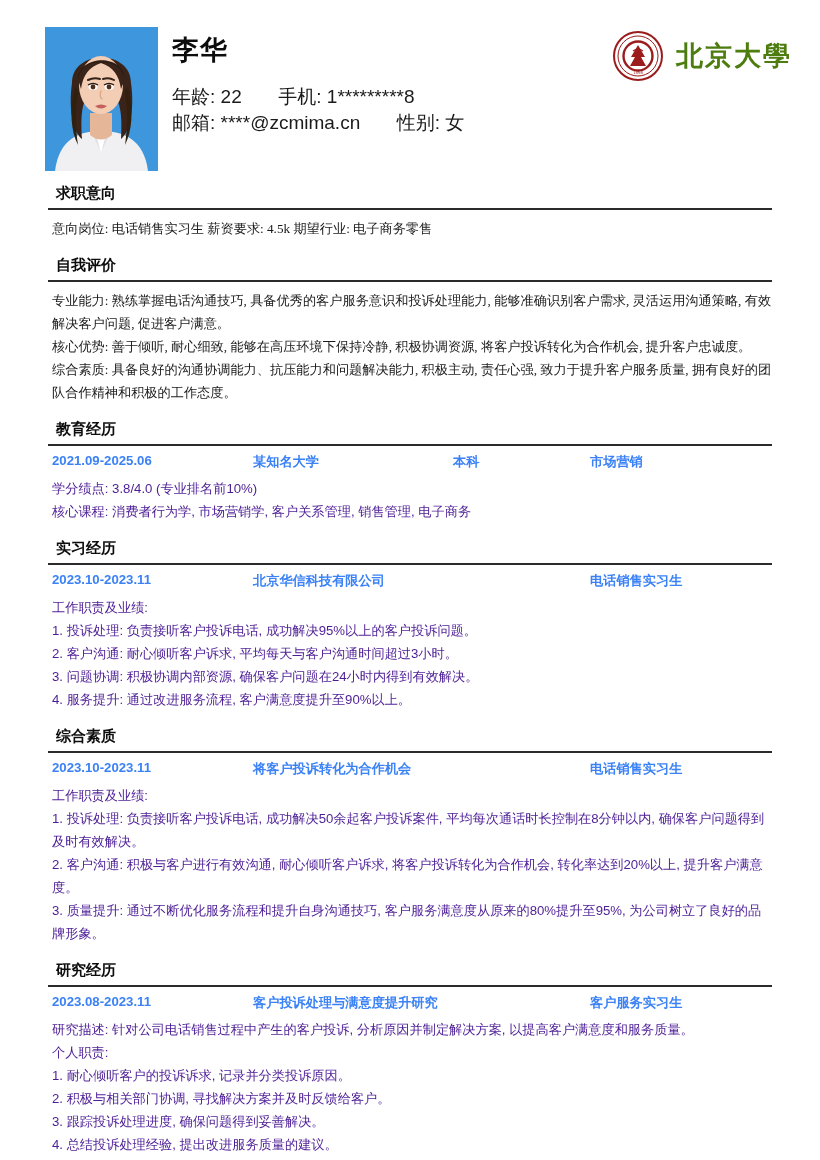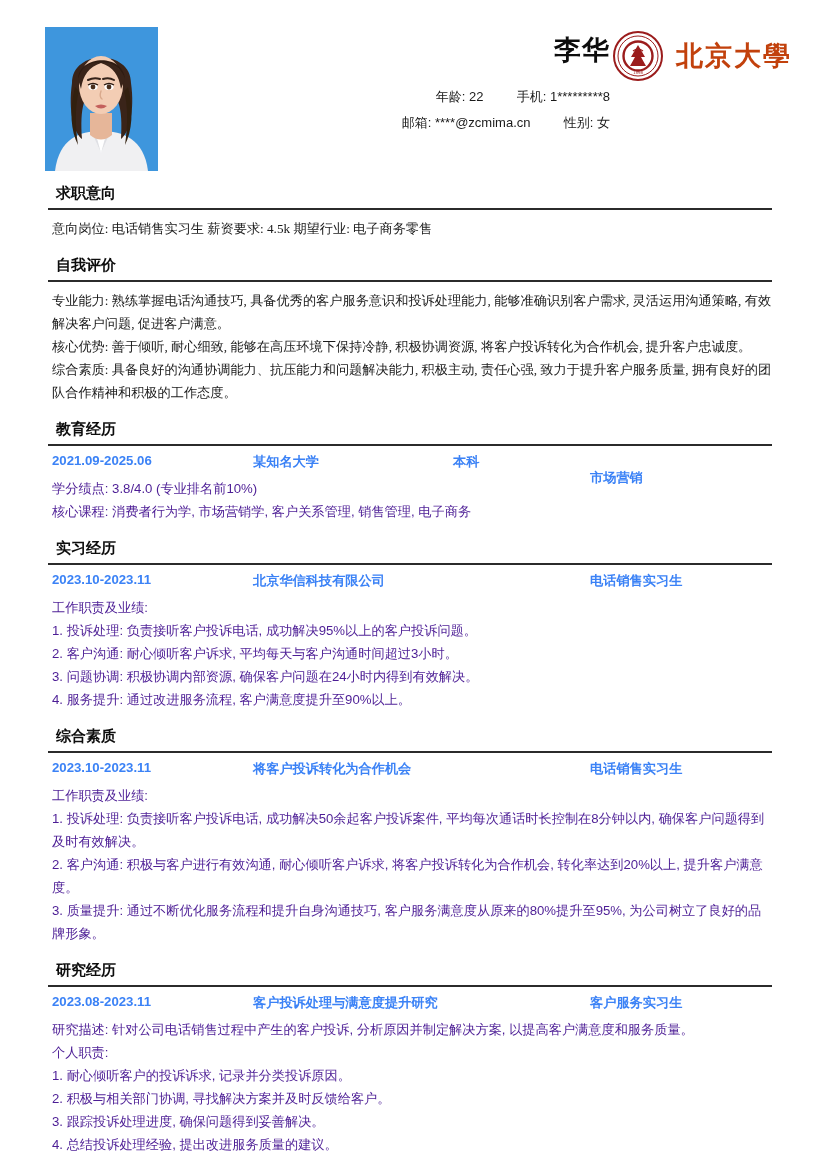--- a/index.html
+++ b/index.html
@@ -33,35 +33,35 @@
     top: 27px;
     width: 113px;
     height: 144px;
     background: linear-gradient(180deg,#3e96dd 0%, #3e96dd 100%);
     overflow: hidden;
   }
   .photo svg { display:block; width:113px; height:144px; }
 
   .ident {
     position: absolute;
-    left: 190px;
+    left: 172px;
     top: 30px;
     width: 420px;
-    text-align: right;
+    text-align: left;
   }
   .name {
     font-size: 27px;
     font-weight: bold;
     letter-spacing: 1px;
     color: #0d0d0d;
     line-height: 40px;
   }
   .contact-rows { margin-top: 14px; }
   .contact-row {
-    font-size: 13px;
+    font-size: 19px;
     color: #1a1a1a;
     line-height: 26px;
     white-space: nowrap;
   }
   .contact-row .pair { display: inline-block; }
   .contact-row .gap { display:inline-block; width: 26px; }
   .contact-row .lbl { }
   .contact-row .val { }
 
   .school-logo {
@@ -70,21 +70,21 @@
     top: 30px;
     display: flex;
     align-items: center;
     gap: 12px;
   }
   .seal { width: 52px; height: 52px; display:block; }
   .school-name {
     font-family: "Liberation Serif", "DejaVu Serif", serif;
     font-size: 27px;
     font-weight: bold;
-    color: #c2410c;
+    color: #4d7c0f;
     letter-spacing: 2px;
     line-height: 1;
   }
 
   
   .section { padding: 0 48px; }
   .sec-title {
     font-size: 15px;
     font-weight: bold;
     color: #0d0d0d;
@@ -114,21 +114,21 @@
     height: 24px;
     font-size: 13.2px;
     font-weight: bold;
     color: #3b82f6;
     padding-left: 4px;
   }
   .entry-row .c-date { position:absolute; left: 4px; top:0; }
   .entry-row .c-org  { position:absolute; left: 205px; top:0; }
   .entry-row .c-deg  { position:absolute; left: 405px; top:0; }
   .entry-row .c-role { position:absolute; left: 542px; top:0; }
-  .entry-row .c-major{ position:absolute; left: 542px; top:16px; }
+  .entry-row .c-major{ position:absolute; left: 542px; top:0; }
 
   .detail-lines {
     font-size: 13.2px;
     line-height: 23px;
     color: #4c1d95;
     padding-left: 4px;
   }
   .detail-lines p { margin: 0; }
 </style>
 </head>

